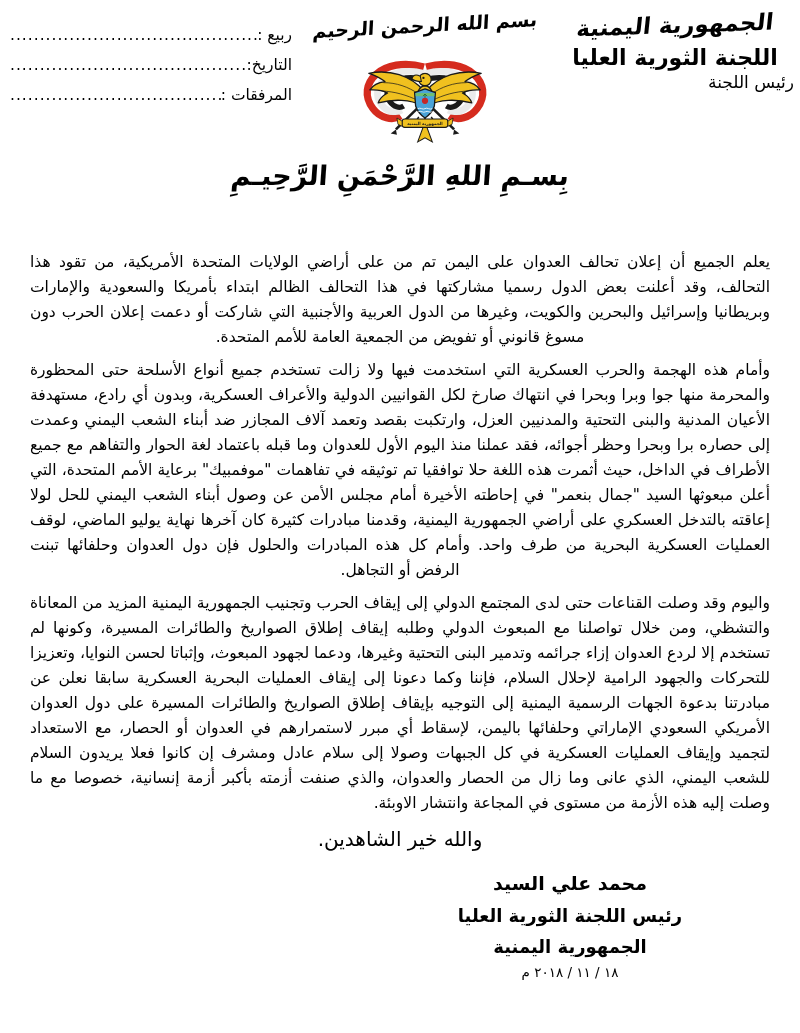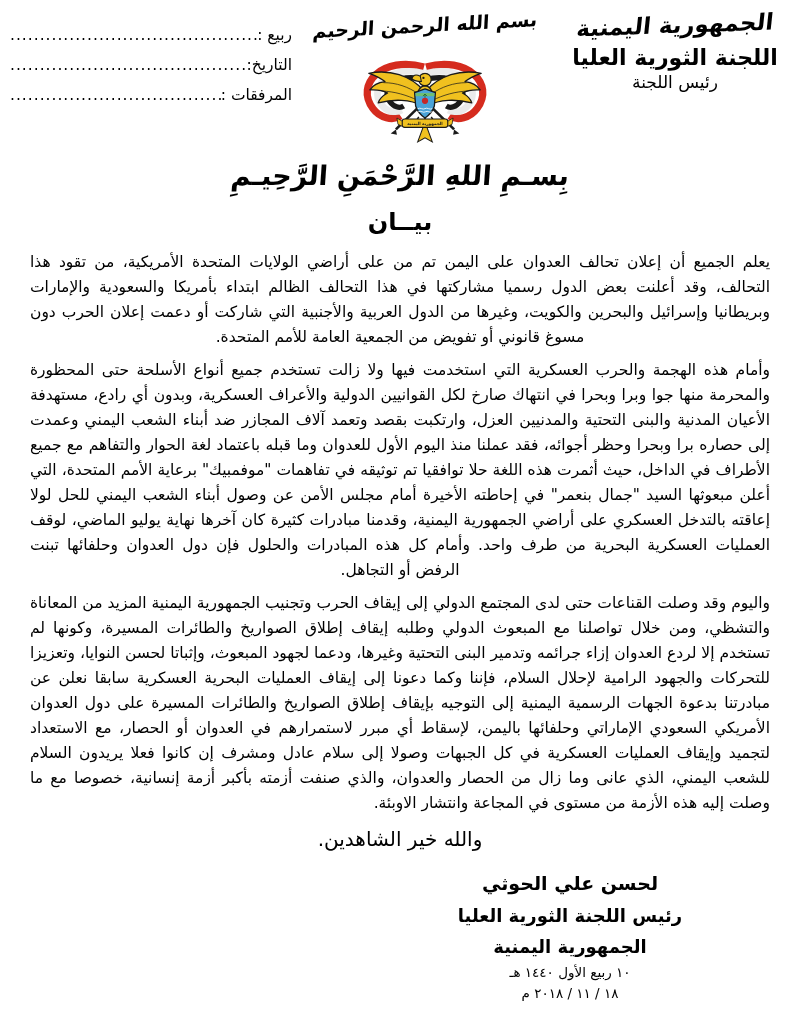--- a/index.html
+++ b/index.html
@@ -19,21 +19,21 @@
     text-align:center;
   }
   .hdr-calligraphy{
     font-size:23px; font-weight:bold;
     transform:skewX(-8deg) rotate(-2deg);
     letter-spacing:-1px;
     white-space:nowrap;
     margin-bottom:8px;
   }
   .hdr-org{font-size:22px;font-weight:bold;line-height:24px;}
-  .hdr-role{font-size:17px;line-height:24px;}
+  .hdr-role{font-size:17px;line-height:24px;text-align:right;}
 
   .hdr-left{
     position:absolute; top:20px; left:10px; width:282px;
     font-size:15.5px;
   }
   .field-row{display:flex;align-items:baseline;line-height:30px;white-space:nowrap;}
   .field-label{flex:0 0 auto;}
   .field-dots{flex:1 1 auto;overflow:hidden;letter-spacing:1px;direction:ltr;text-align:left;}
 
   .hdr-center{
@@ -170,30 +170,28 @@
 
         <rect x="106" y="152" width="88" height="16" rx="5" fill="#f0c11f" stroke="#1a1a1a" stroke-width="2"></rect>
         <path d="M106,156 L96,150 L98,162 L106,166 Z" fill="#f0c11f" stroke="#1a1a1a" stroke-width="1.5"></path>
         <path d="M194,156 L204,150 L202,162 L194,166 Z" fill="#f0c11f" stroke="#1a1a1a" stroke-width="1.5"></path>
         <text x="150" y="164" text-anchor="middle" font-size="8" fill="#1a1a1a" font-weight="bold">الجمهورية اليمنية</text>
       </svg>
     </div>
   </div>
 
   <div class="bismillah-main">بِسـمِ اللهِ الرَّحْمَنِ الرَّحِيـمِ</div>
-  <div class="statement-heading">بيــان</div>
 
   <div class="body-text">
     <p class="last-center">يعلم الجميع أن إعلان تحالف العدوان على اليمن تم من على أراضي الولايات المتحدة الأمريكية، من تقود هذا التحالف، وقد أعلنت بعض الدول رسميا مشاركتها في هذا التحالف الظالم ابتداء بأمريكا والسعودية والإمارات وبريطانيا وإسرائيل والبحرين والكويت، وغيرها من الدول العربية والأجنبية التي شاركت أو دعمت إعلان الحرب دون مسوغ قانوني أو تفويض من الجمعية العامة للأمم المتحدة.</p>
     <p class="last-center">وأمام هذه الهجمة والحرب العسكرية التي استخدمت فيها ولا زالت تستخدم جميع أنواع الأسلحة حتى المحظورة والمحرمة منها جوا وبرا وبحرا في انتهاك صارخ لكل القوانيين الدولية والأعراف العسكرية، وبدون أي رادع، مستهدفة الأعيان المدنية والبنى التحتية والمدنيين العزل، وارتكبت بقصد وتعمد آلاف المجازر ضد أبناء الشعب اليمني وعمدت إلى حصاره برا وبحرا وحظر أجوائه، فقد عملنا منذ اليوم الأول للعدوان وما قبله باعتماد لغة الحوار والتفاهم مع جميع الأطراف في الداخل، حيث أثمرت هذه اللغة حلا توافقيا تم توثيقه في تفاهمات "موفمبيك" برعاية الأمم المتحدة، التي أعلن مبعوثها السيد "جمال بنعمر" في إحاطته الأخيرة أمام مجلس الأمن عن وصول أبناء الشعب اليمني للحل لولا إعاقته بالتدخل العسكري على أراضي الجمهورية اليمنية، وقدمنا مبادرات كثيرة كان آخرها نهاية يوليو الماضي، لوقف العمليات العسكرية البحرية من طرف واحد. وأمام كل هذه المبادرات والحلول فإن دول العدوان وحلفائها تبنت الرفض أو التجاهل.</p>
     <p class="last-right">واليوم وقد وصلت القناعات حتى لدى المجتمع الدولي إلى إيقاف الحرب وتجنيب الجمهورية اليمنية المزيد من المعاناة والتشظي، ومن خلال تواصلنا مع المبعوث الدولي وطلبه إيقاف إطلاق الصواريخ والطائرات المسيرة، وكونها لم تستخدم إلا لردع العدوان إزاء جرائمه وتدمير البنى التحتية وغيرها، ودعما لجهود المبعوث، وإثباتا لحسن النوايا، وتعزيزا للتحركات والجهود الرامية لإحلال السلام، فإننا وكما دعونا إلى إيقاف العمليات البحرية العسكرية سابقا نعلن عن مبادرتنا بدعوة الجهات الرسمية اليمنية إلى التوجيه بإيقاف إطلاق الصواريخ والطائرات المسيرة على دول العدوان الأمريكي السعودي الإماراتي وحلفائها باليمن، لإسقاط أي مبرر لاستمرارهم في العدوان أو الحصار، مع الاستعداد لتجميد وإيقاف العمليات العسكرية في كل الجبهات وصولا إلى سلام عادل ومشرف إن كانوا فعلا يريدون السلام للشعب اليمني، الذي عانى وما زال من الحصار والعدوان، والذي صنفت أزمته بأكبر أزمة إنسانية، خصوصا مع ما وصلت إليه هذه الأزمة من مستوى في المجاعة وانتشار الاوبئة.</p>
     <div class="closing">والله خير الشاهدين.</div>
 
     <div class="signature">
-      <div class="sig-name">لحسن علي الحوثي</div>
+      <div class="sig-name">محمد علي السيد</div>
       <div class="sig-title">رئيس اللجنة الثورية العليا</div>
       <div class="sig-org">الجمهورية اليمنية</div>
-      <div class="sig-date">١٠ ربيع الأول ١٤٤٠ هـ</div>
       <div class="sig-date">١٨ / ١١ / ٢٠١٨ م</div>
     </div>
   </div>
 
 </div>
 
 </body></html>

